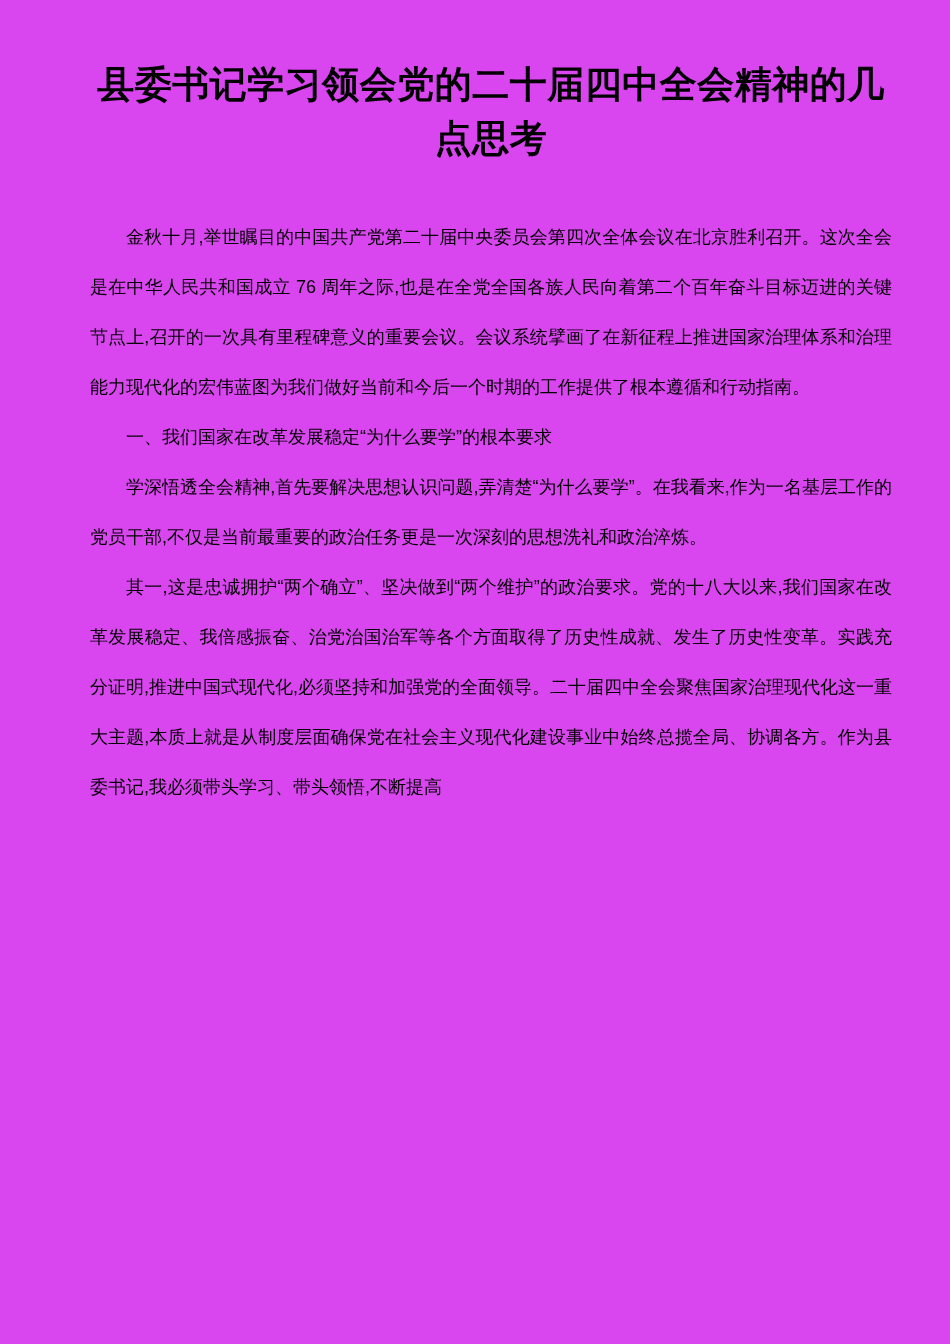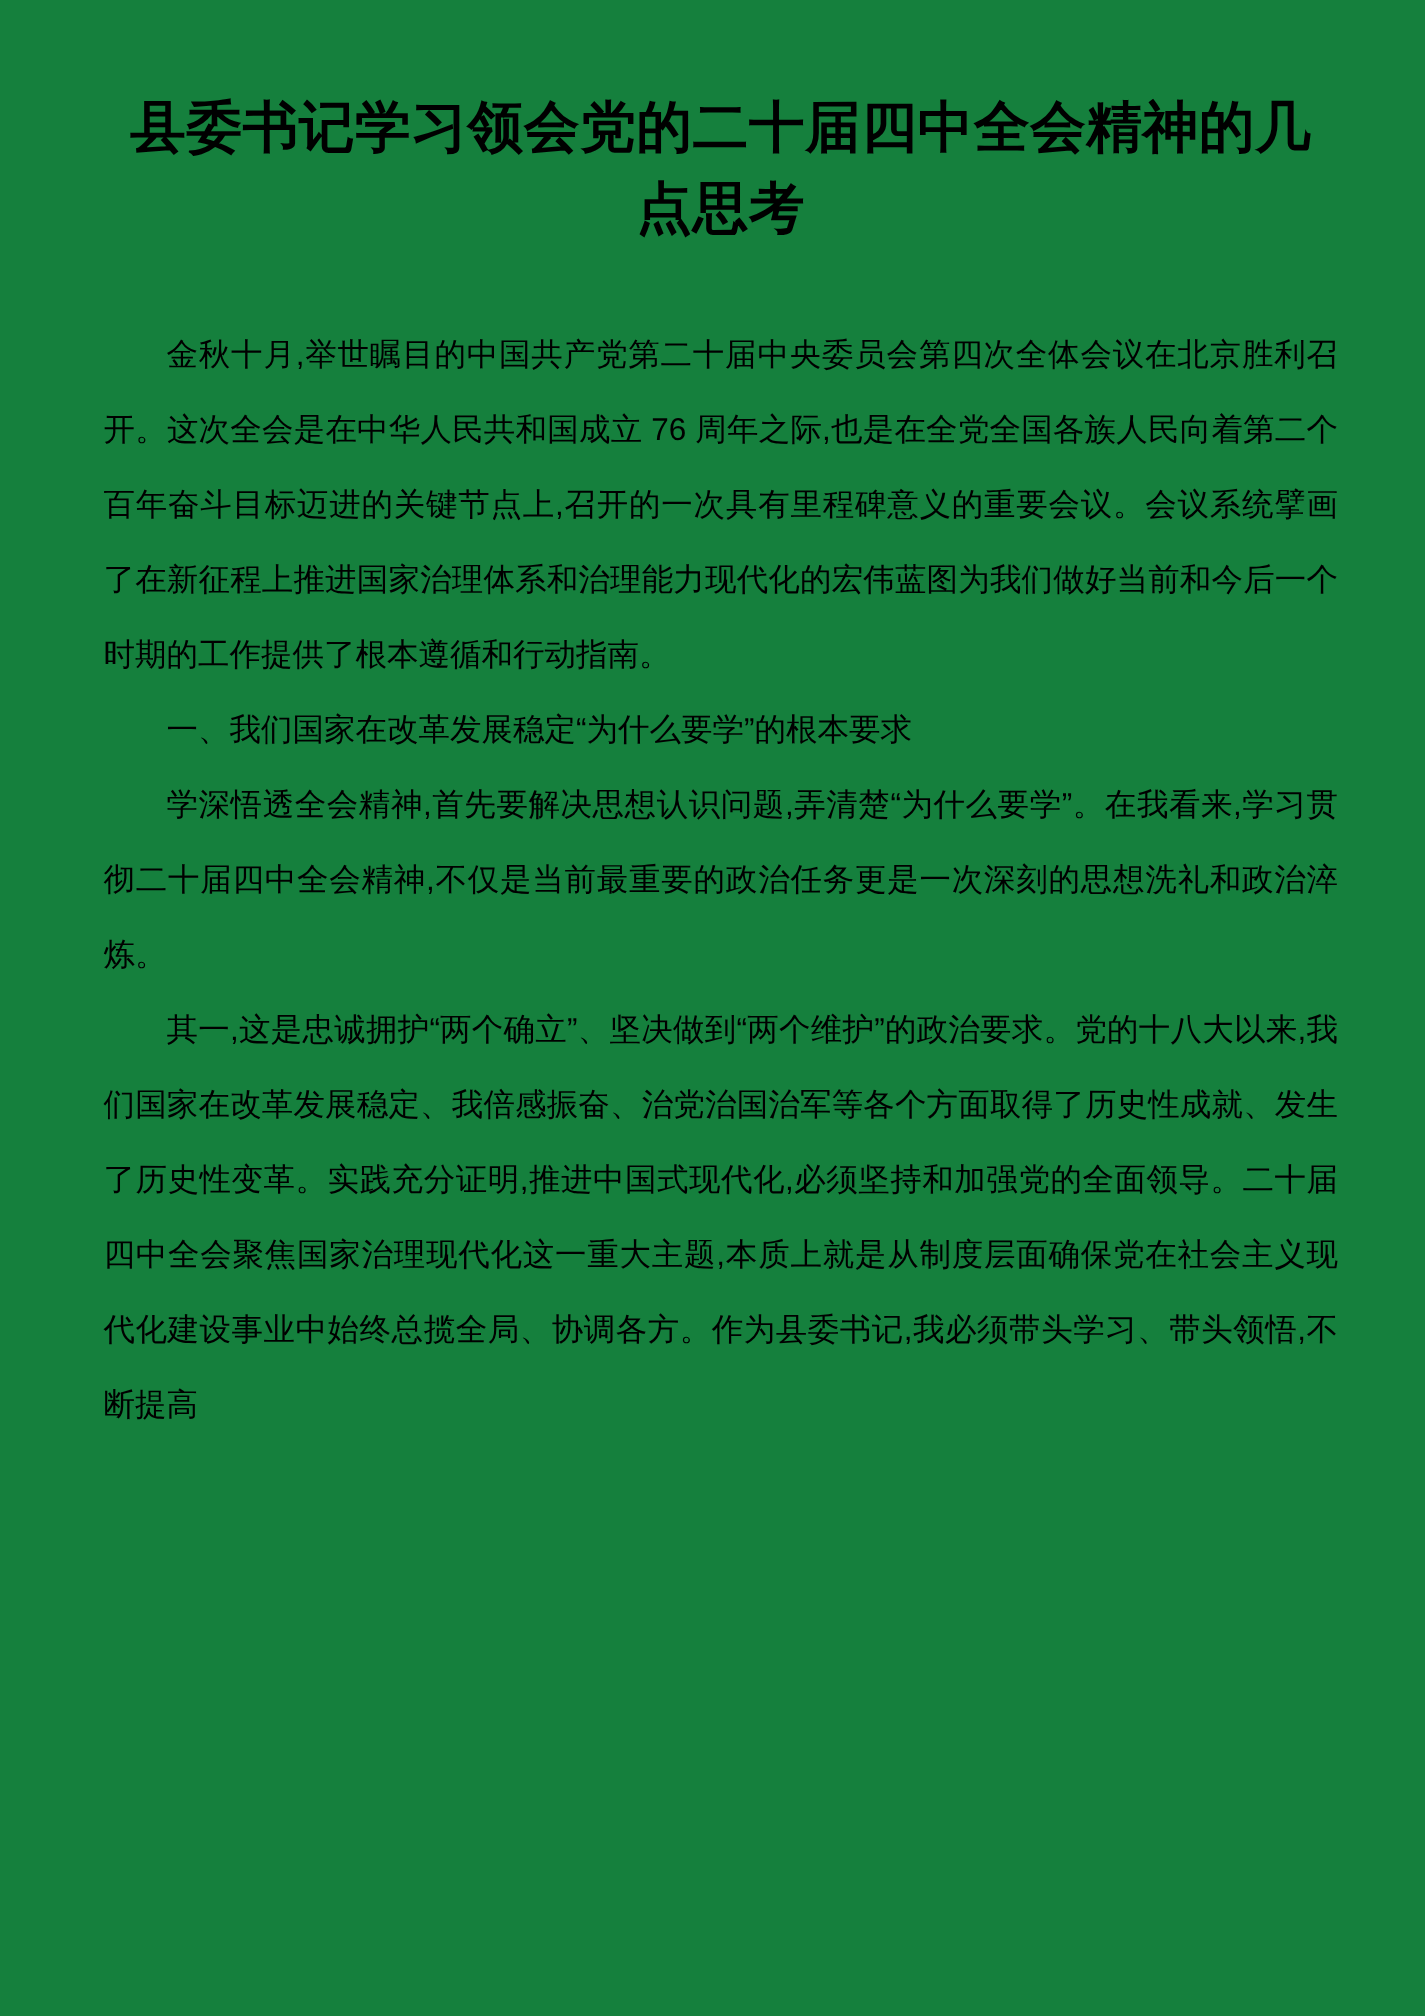--- a/index.html
+++ b/index.html
@@ -9,51 +9,51 @@
   }
   body {
     width: 950px;
     min-height: 1344px;
     overflow: hidden;
   }
   .page {
     box-sizing: border-box;
     width: 950px;
     min-height: 1344px;
-    padding: 58px 58px 40px 69px;
-    background: #15803d;
+    padding: 58px 58px 40px 90px;
+    background: #d946ef;
     color: #000000;
     font-family: "Liberation Sans", sans-serif;
   }
   .doc-title {
     font-size: 37px;
     line-height: 54px;
     font-weight: 700;
     text-align: center;
     margin: 0 0 46px 0;
     letter-spacing: 0.5px;
   }
   .doc-paragraph, .doc-heading {
-    font-size: 21px;
+    font-size: 18px;
     line-height: 50px;
     margin: 0;
     text-align: justify;
     text-justify: inter-ideograph;
     text-indent: 2em;
     font-weight: 400;
     word-break: break-all;
   }
 </style>
 </head>
 <body>
 
 <div class="page">
   <h1 class="doc-title">县委书记学习领会党的二十届四中全会精神的几点思考</h1>
 
   <p class="doc-paragraph">金秋十月,举世瞩目的中国共产党第二十届中央委员会第四次全体会议在北京胜利召开。这次全会是在中华人民共和国成立 76 周年之际,也是在全党全国各族人民向着第二个百年奋斗目标迈进的关键节点上,召开的一次具有里程碑意义的重要会议。会议系统擘画了在新征程上推进国家治理体系和治理能力现代化的宏伟蓝图为我们做好当前和今后一个时期的工作提供了根本遵循和行动指南。</p>
 
 
   <p class="doc-heading">一、我们国家在改革发展稳定“为什么要学”的根本要求</p>
 
-  <p class="doc-paragraph">学深悟透全会精神,首先要解决思想认识问题,弄清楚“为什么要学”。在我看来,学习贯彻二十届四中全会精神,不仅是当前最重要的政治任务更是一次深刻的思想洗礼和政治淬炼。</p>
+  <p class="doc-paragraph">学深悟透全会精神,首先要解决思想认识问题,弄清楚“为什么要学”。在我看来,作为一名基层工作的党员干部,不仅是当前最重要的政治任务更是一次深刻的思想洗礼和政治淬炼。</p>
 
   <p class="doc-paragraph">其一,这是忠诚拥护“两个确立”、坚决做到“两个维护”的政治要求。党的十八大以来,我们国家在改革发展稳定、我倍感振奋、治党治国治军等各个方面取得了历史性成就、发生了历史性变革。实践充分证明,推进中国式现代化,必须坚持和加强党的全面领导。二十届四中全会聚焦国家治理现代化这一重大主题,本质上就是从制度层面确保党在社会主义现代化建设事业中始终总揽全局、协调各方。作为县委书记,我必须带头学习、带头领悟,不断提高</p>
 </div>
 
 </body></html>

